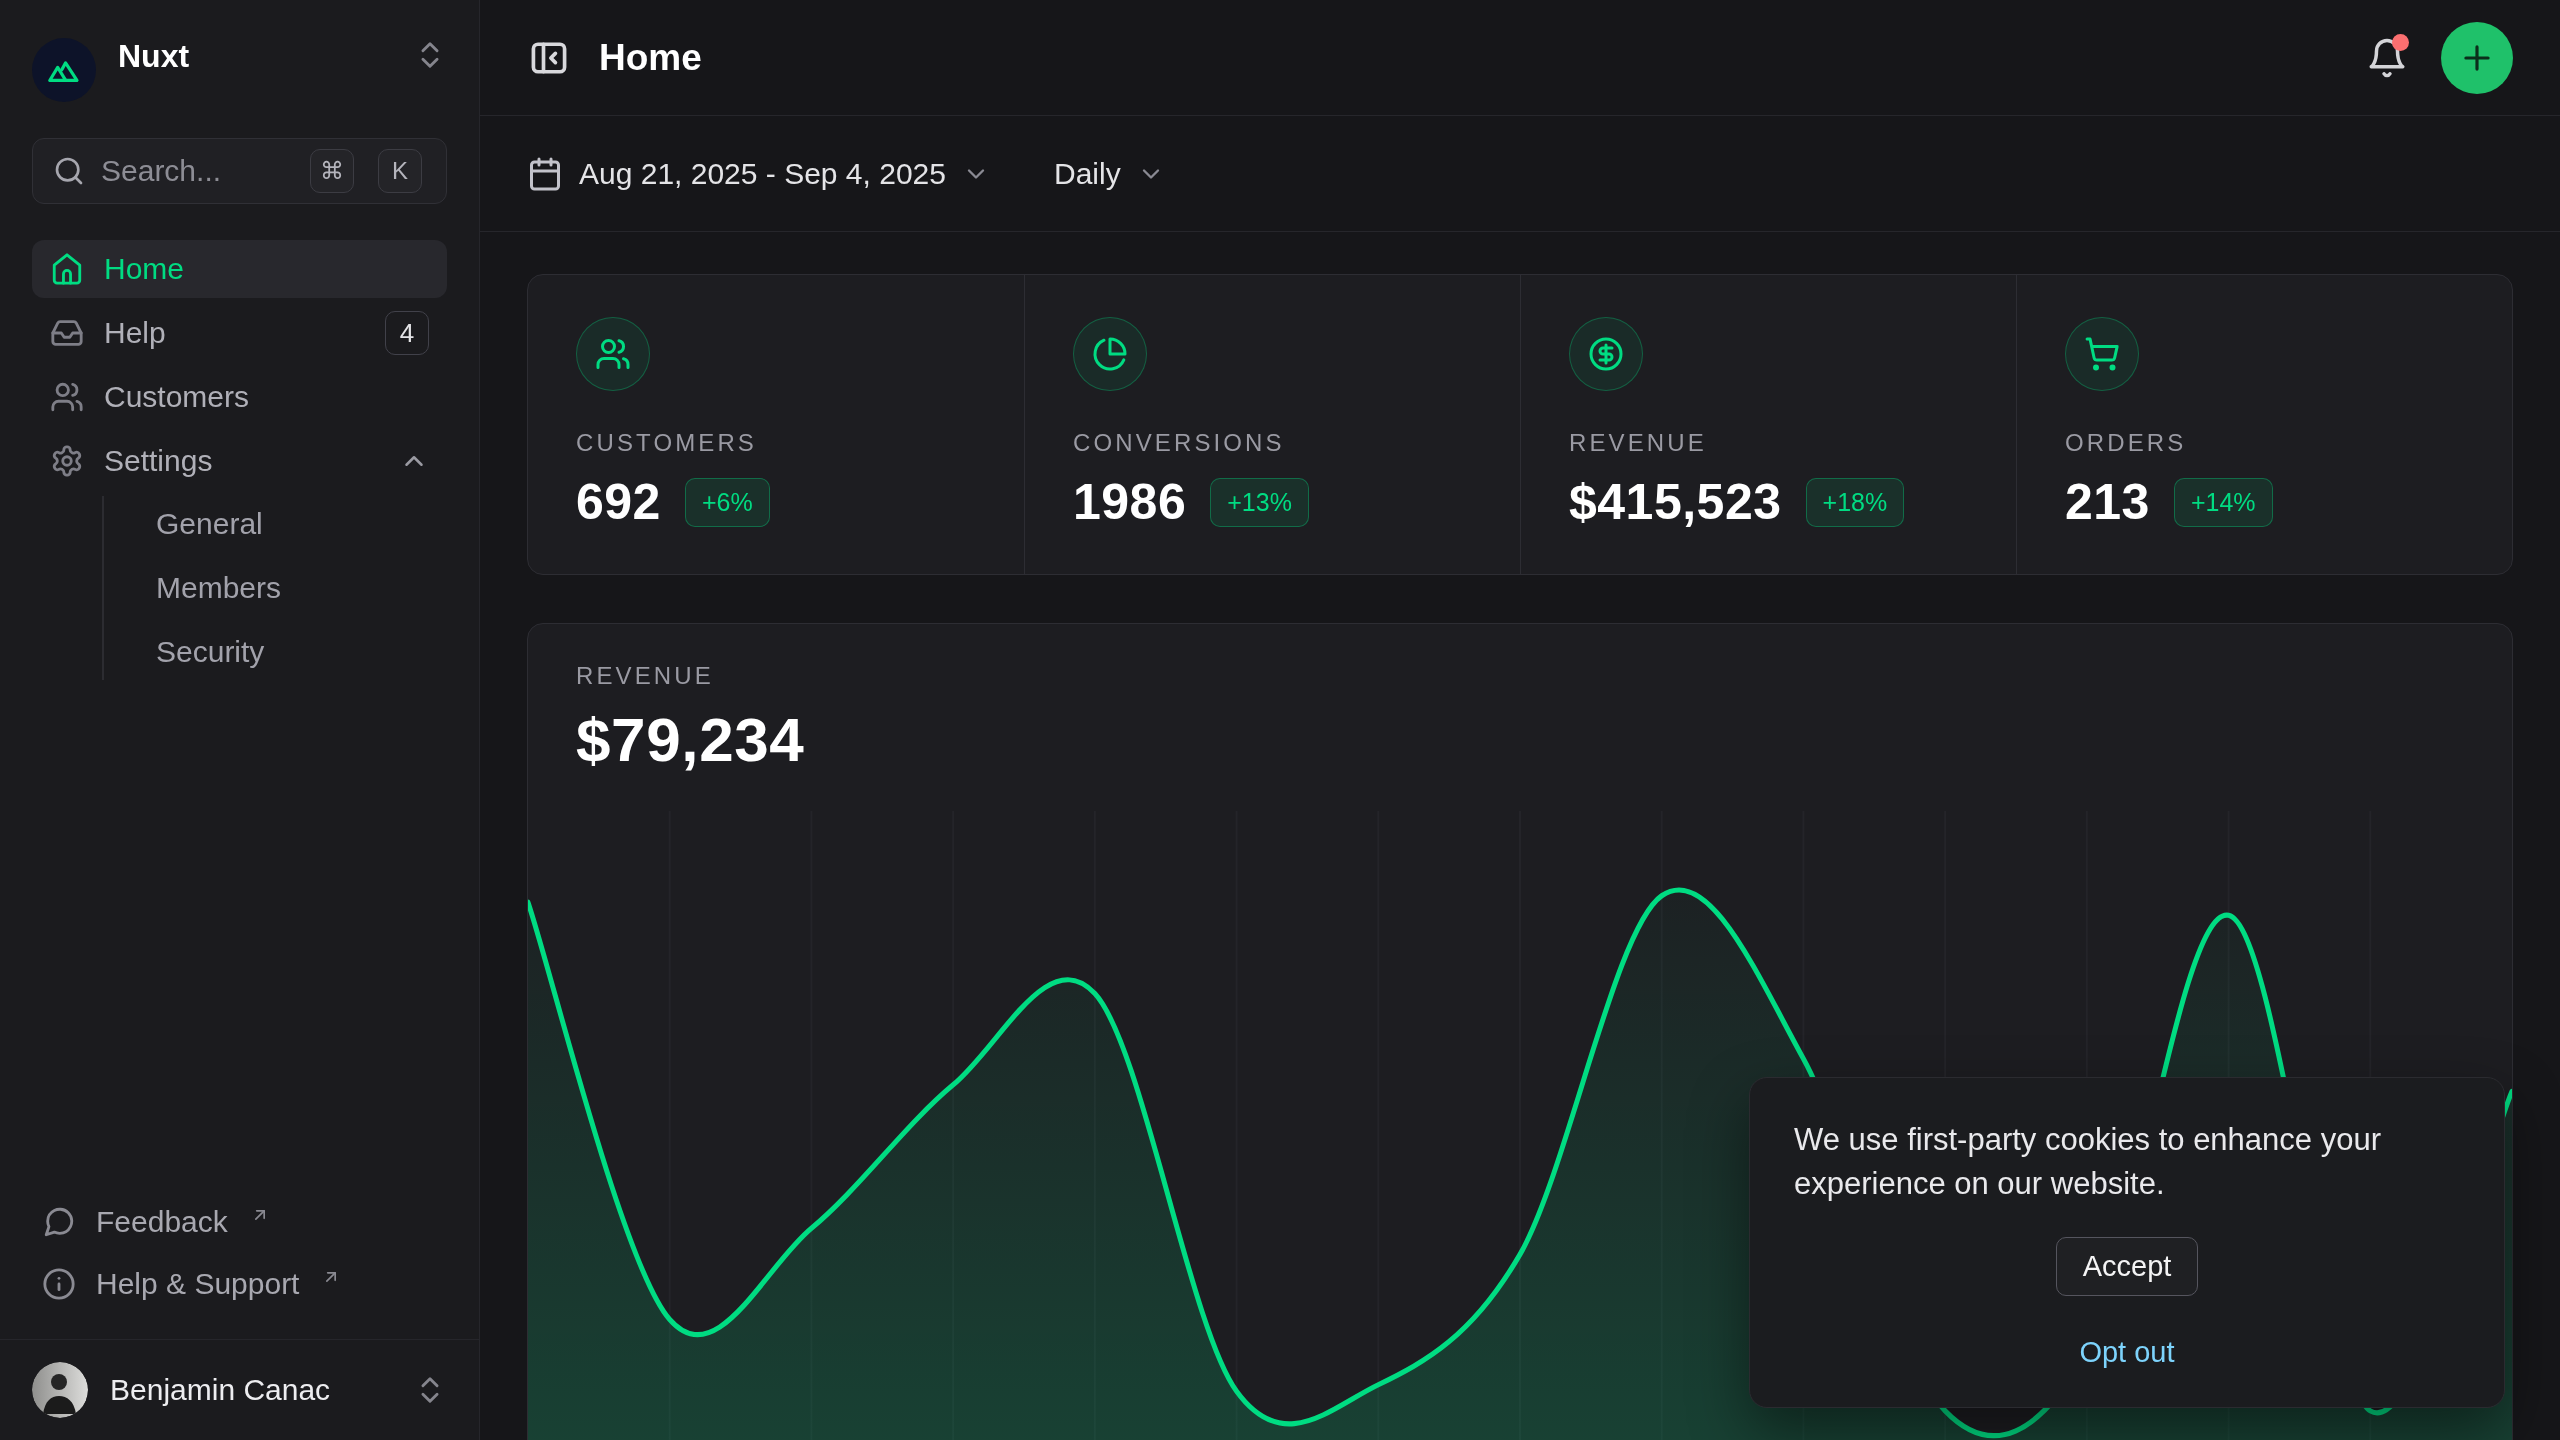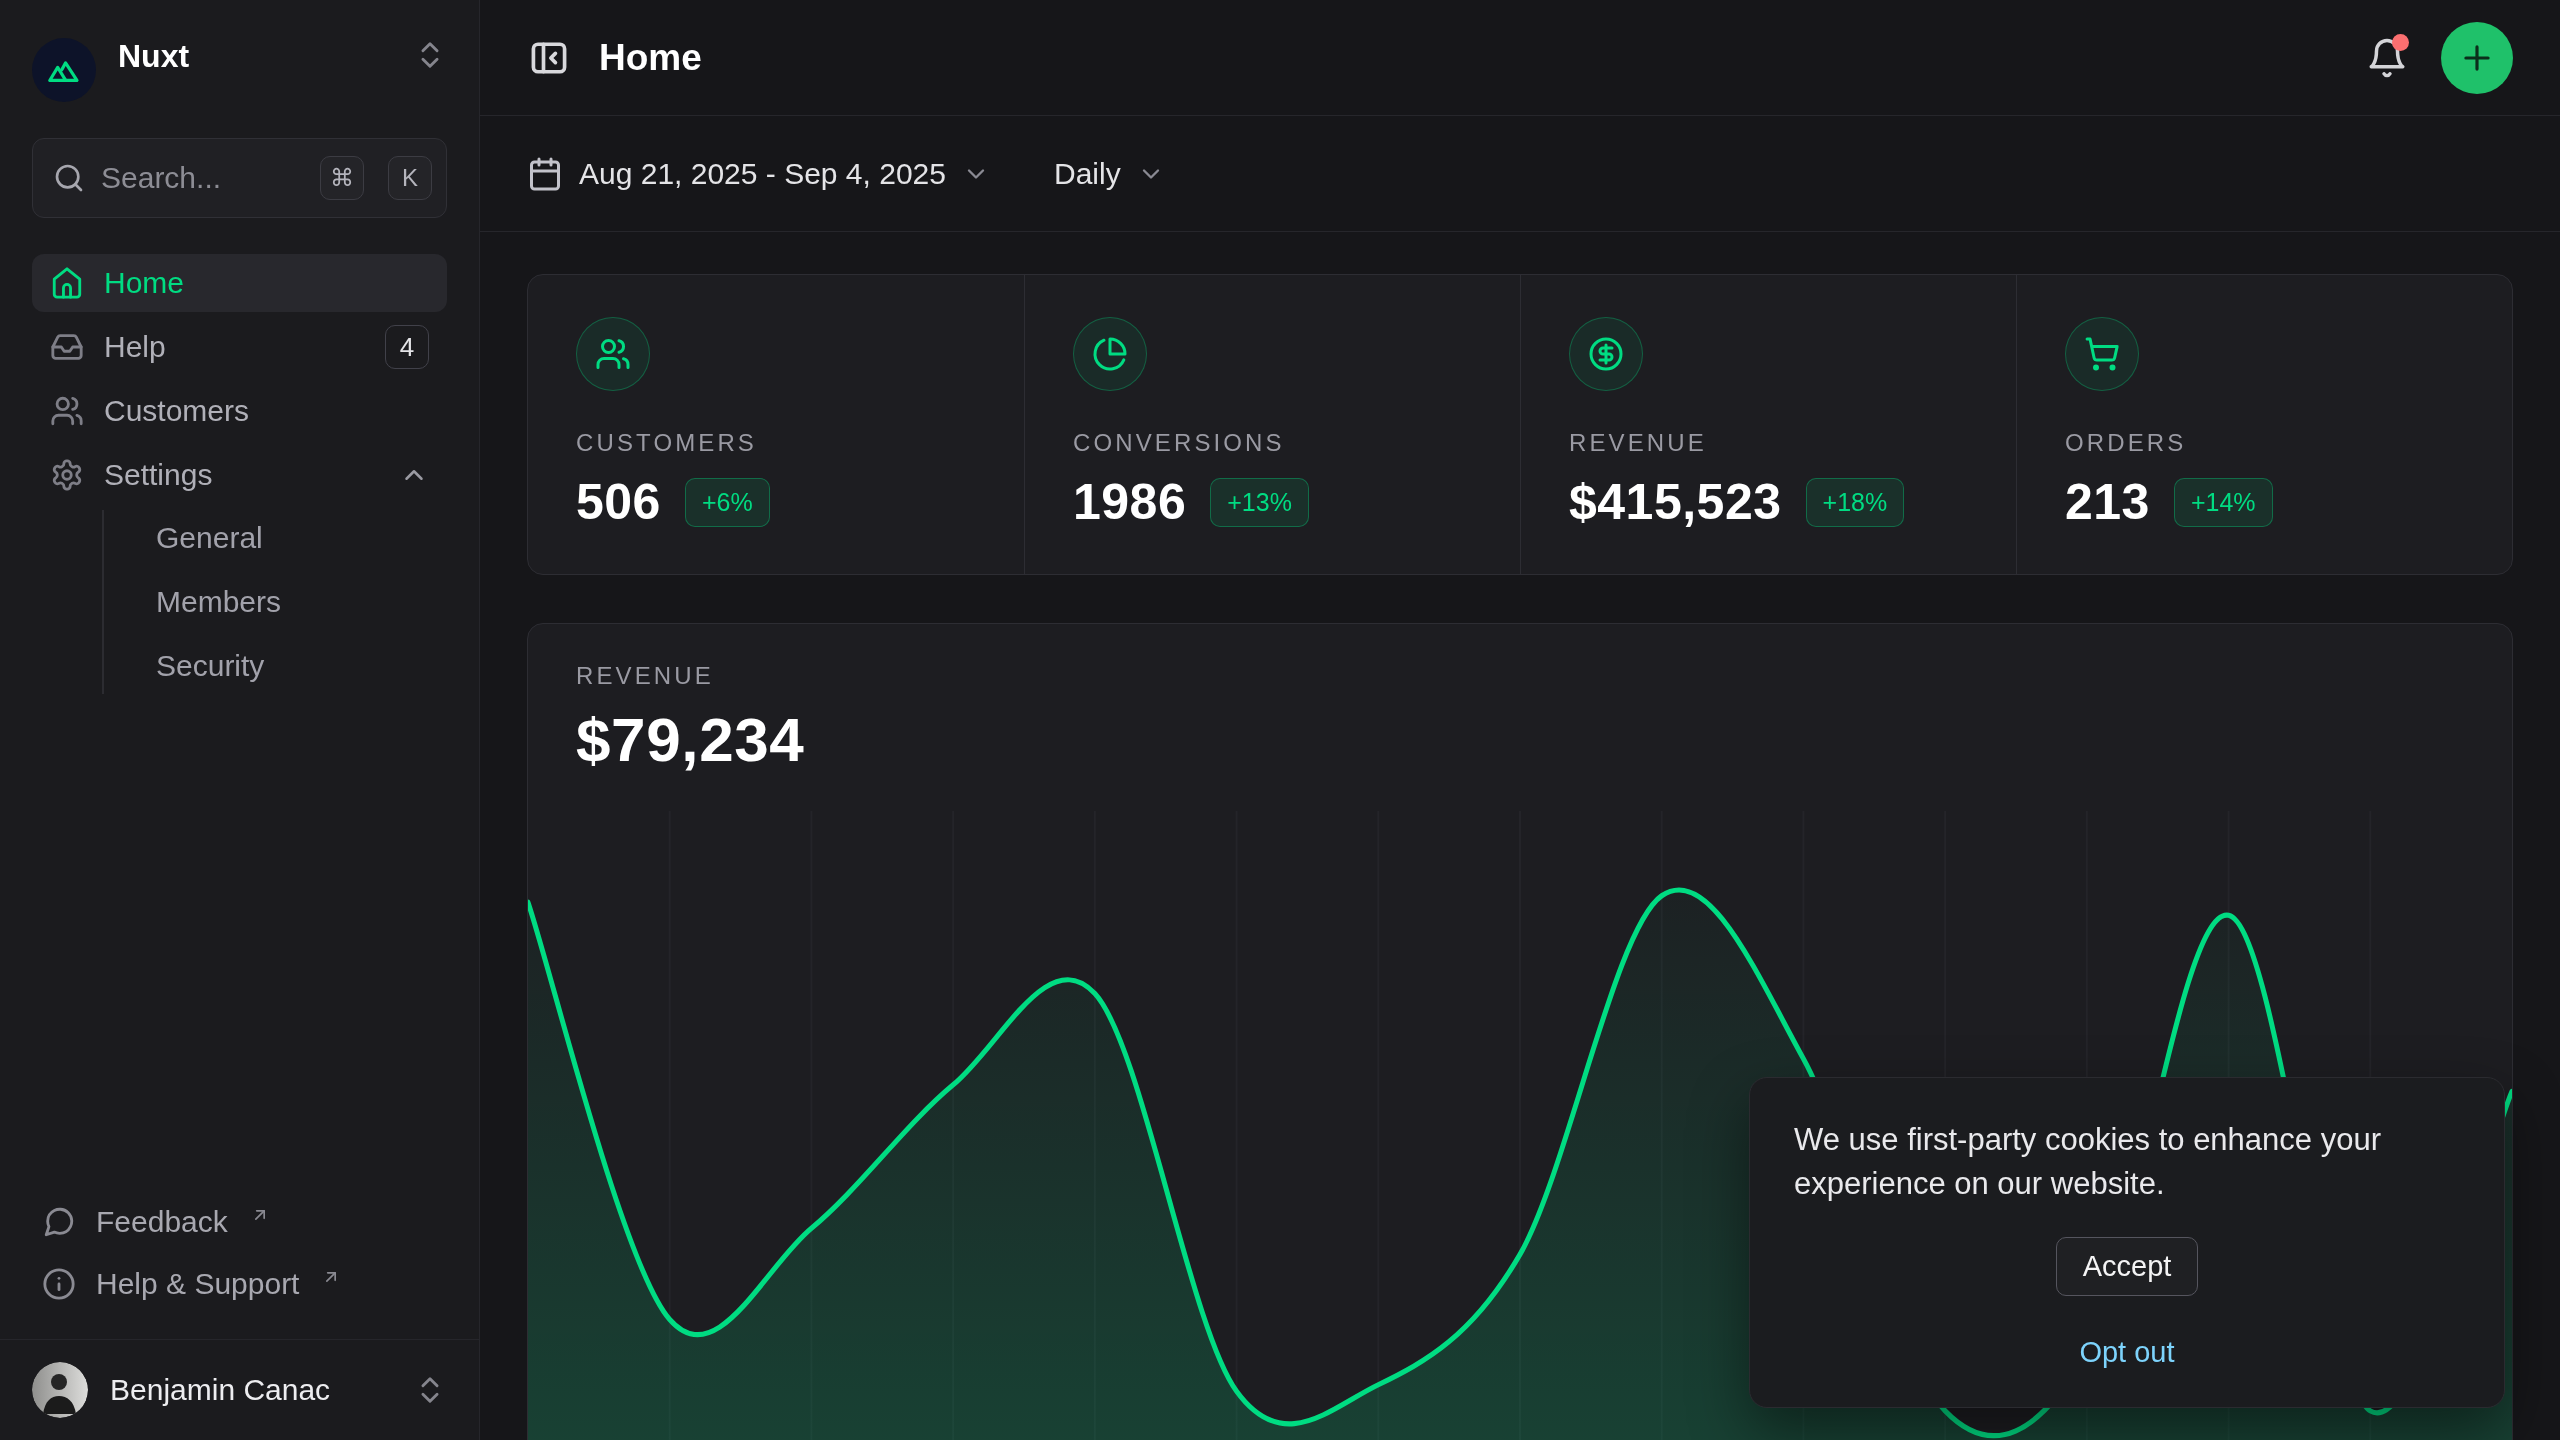--- a/index.html
+++ b/index.html
@@ -23,21 +23,21 @@
 
   svg.ic{display:block;fill:none;stroke:currentColor;stroke-width:2;stroke-linecap:round;stroke-linejoin:round;}
 
   
   .sidebar{width:480px;min-width:480px;background:var(--bg-sidebar);border-right:1px solid var(--hairline);display:flex;flex-direction:column;padding:28px 0 0;}
   .ws-row{display:flex;align-items:flex-start;gap:22px;padding:10px 32px;margin:0 0 26px;}
   .ws-logo{width:64px;height:64px;border-radius:50%;background:#0d1329;display:grid;place-items:center;color:var(--accent);flex:none;}
   .ws-name{font-size:32px;font-weight:600;color:#fff;}
   .ws-caret{margin-left:auto;color:#85858d;}
 
-  .search-box{margin:0 32px;height:80px;border:1px solid #303036;background:#202024;border-radius:12px;display:flex;align-items:center;padding:0 14px 0 20px;gap:16px;}
+  .search-box{margin:0 32px;height:66px;border:1px solid #303036;background:#202024;border-radius:12px;display:flex;align-items:center;padding:0 24px 0 20px;gap:16px;}
   .search-box .mag{color:#a6a6ae;flex:none;}
   .search-box input{flex:1;background:transparent;border:none;outline:none;color:#e4e4e7;font-size:30px;font-family:inherit;min-width:0;}
   .search-box input::placeholder{color:#8d8d95;}
   .kbd{height:44px;min-width:44px;padding:0 8px;border:1px solid #3c3c43;border-radius:10px;display:grid;place-items:center;font-size:24px;color:#b4b4bc;background:rgba(255,255,255,0.02);}
   .kbd + .kbd{margin-left:8px;}
 
   .nav{margin-top:36px;padding:0 32px;flex:1;overflow:hidden;}
   .nav-item{display:flex;align-items:center;gap:20px;height:58px;padding:0 18px;border-radius:12px;margin-bottom:6px;color:var(--txt-mid);font-size:30px;cursor:pointer;}
   .nav-item .nico{color:var(--icon-dim);flex:none;}
   .nav-item.active{background:#28282d;color:var(--accent);}
@@ -312,21 +312,21 @@
           <span class="stat-ico">
             <svg class="ic" width="36" height="36" viewBox="0 0 24 24">
                 <path d="M16 21v-2a4 4 0 0 0-4-4H6a4 4 0 0 0-4 4v2"></path>
                 <circle cx="9" cy="7" r="4"></circle>
                 <path d="M22 21v-2a4 4 0 0 0-3-3.87"></path>
                 <path d="M16 3.13a4 4 0 0 1 0 7.75"></path>
               </svg>
           </span>
           <div class="stat-label">CUSTOMERS</div>
           <div class="stat-value-row">
-            <span class="stat-value">506</span>
+            <span class="stat-value">692</span>
             <span class="delta-badge">+6%</span>
           </div>
         </div>
 
         <div class="stat-cell">
           <span class="stat-ico">
             <svg class="ic" width="36" height="36" viewBox="0 0 24 24">
                 <path d="M21.21 15.89A10 10 0 1 1 8 2.83"></path>
                 <path d="M22 12A10 10 0 0 0 12 2v10z"></path>
               </svg>

